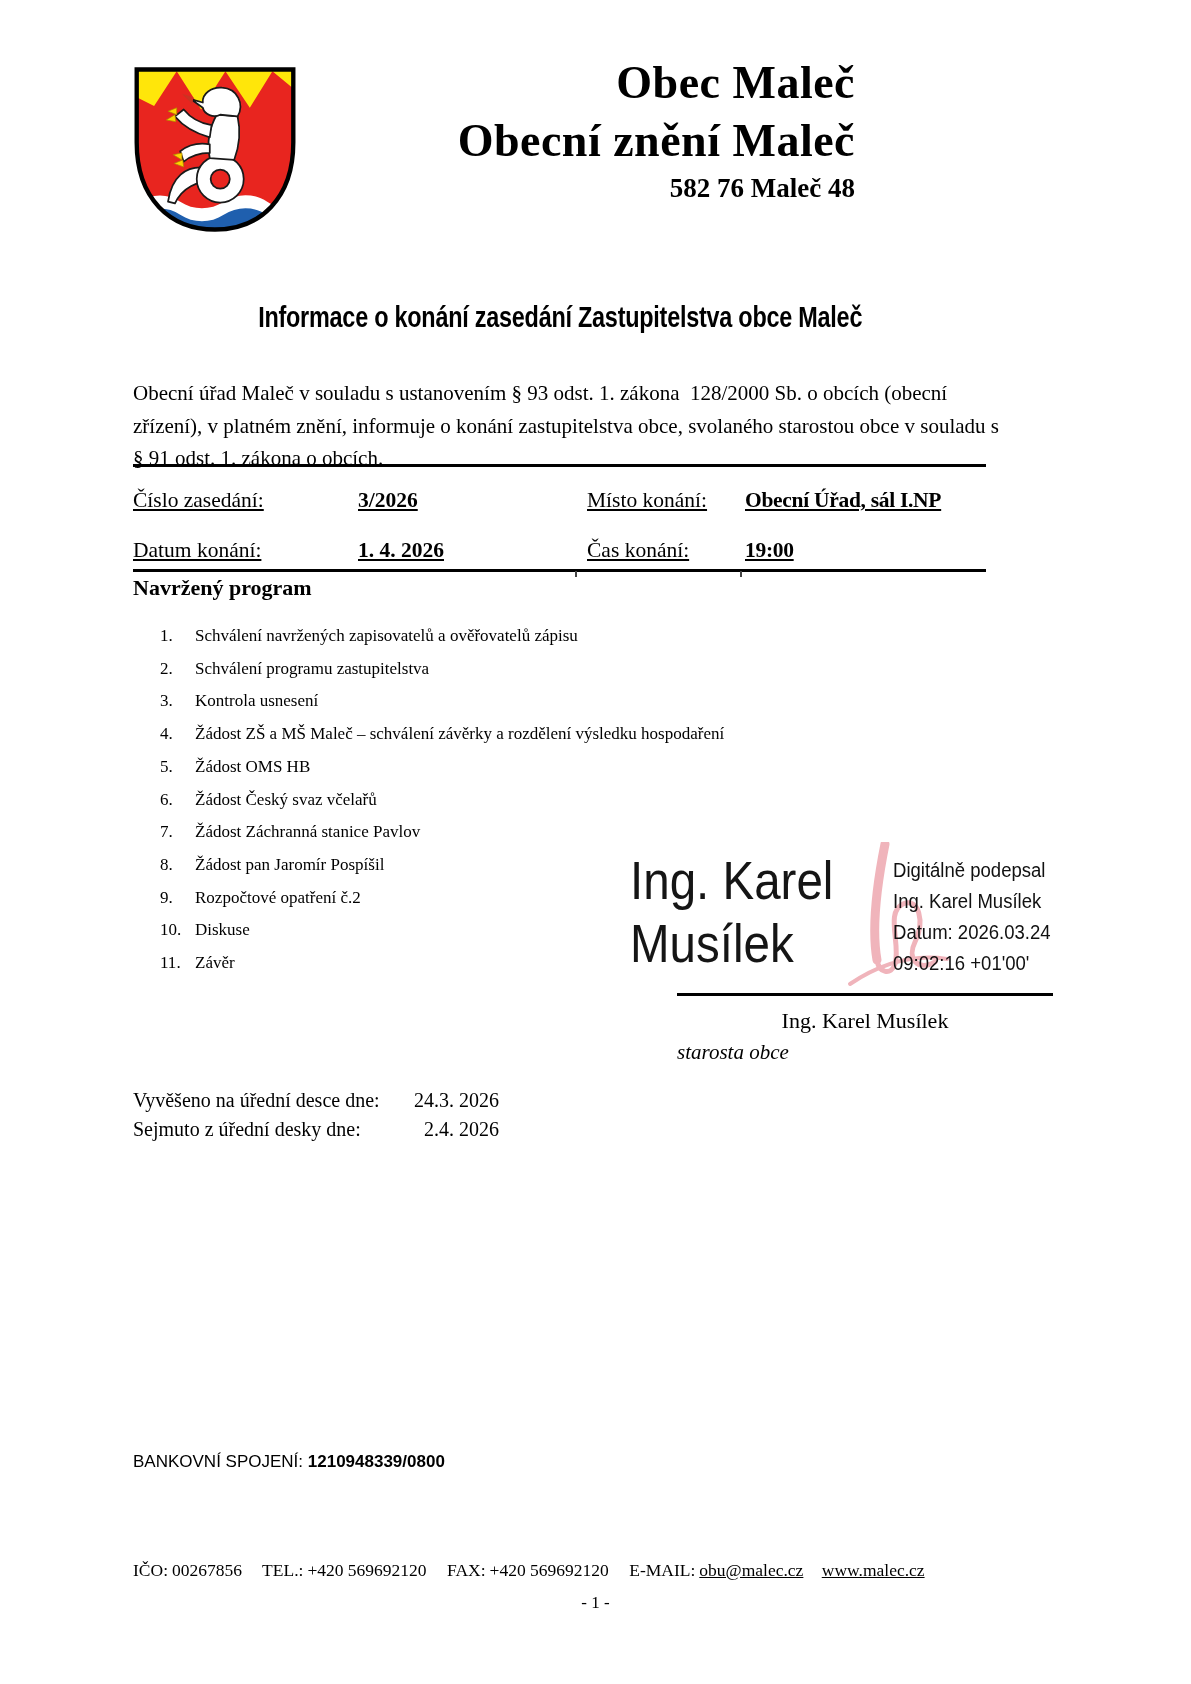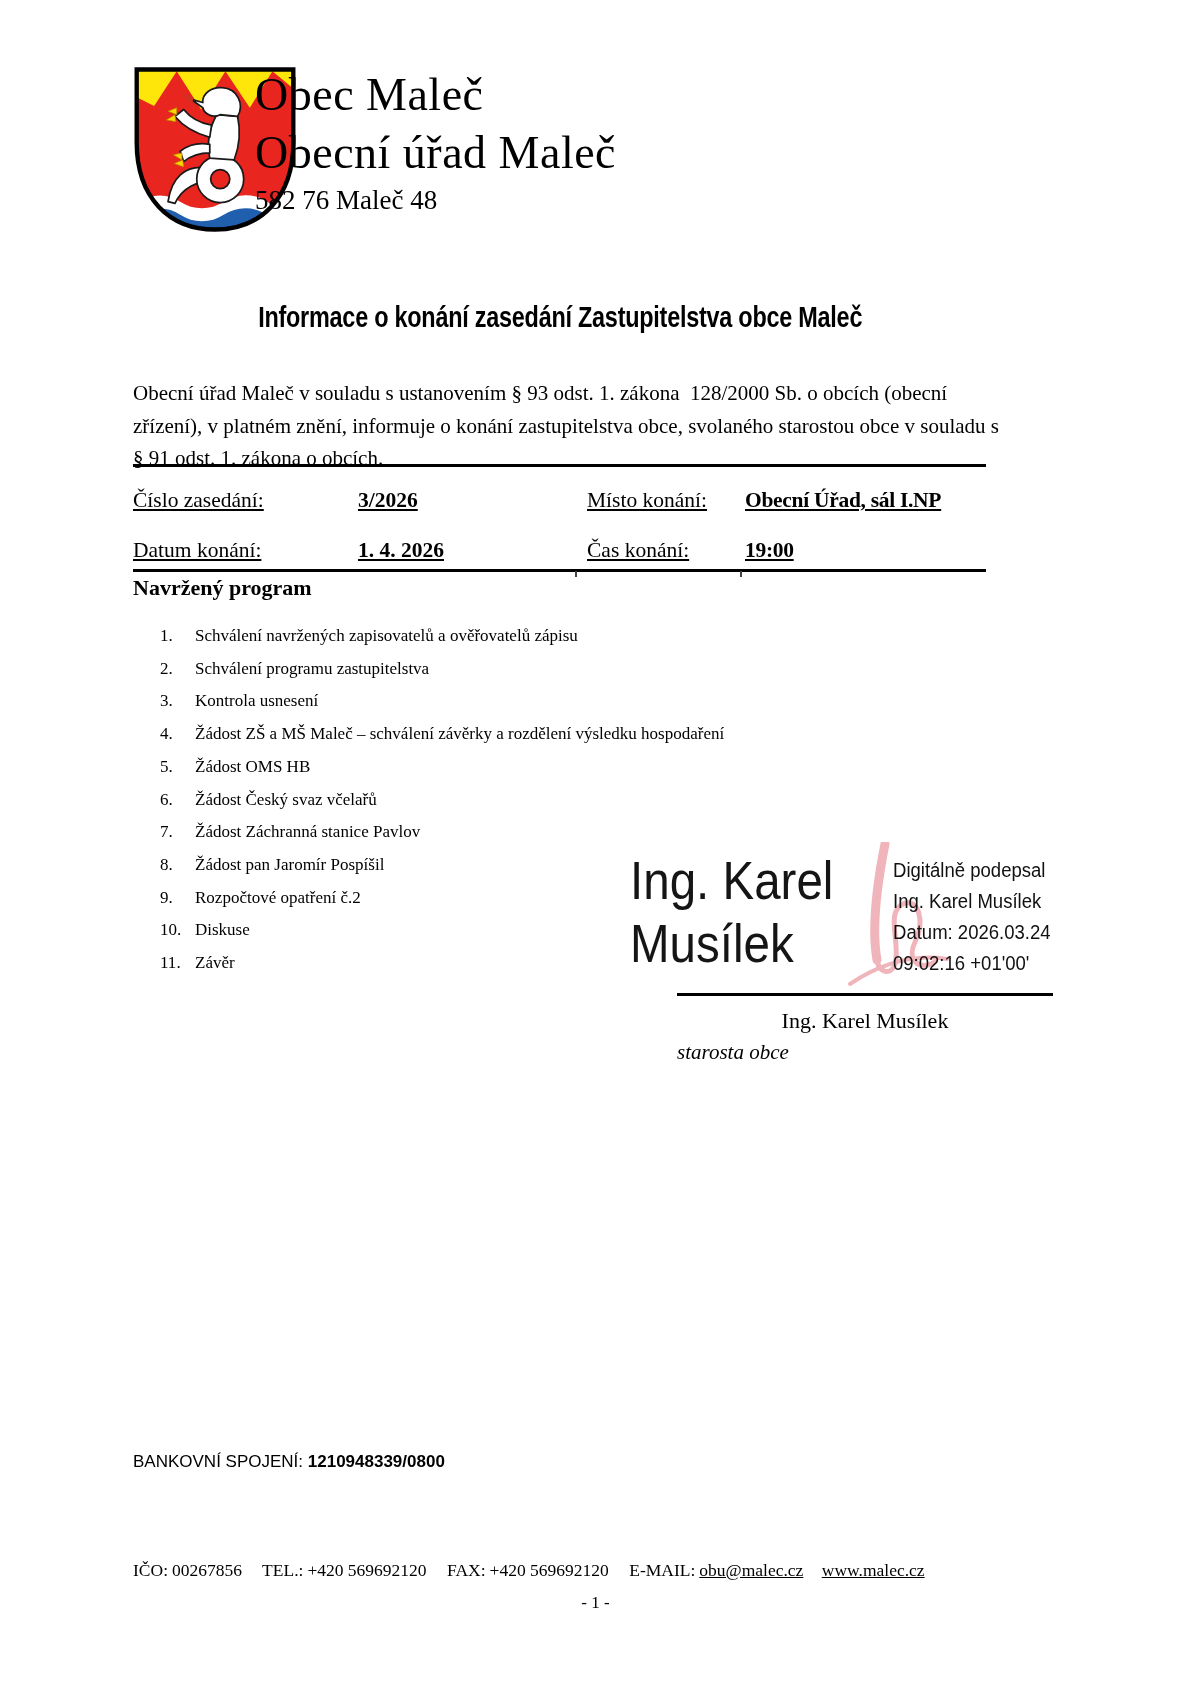--- a/index.html
+++ b/index.html
@@ -7,22 +7,22 @@
     position:relative;
     width:1191px; height:1684px;
     background:#ffffff;
     font-family:"Liberation Serif", serif;
     color:#000;
     overflow:hidden;
   }
   
   .crest { position:absolute; left:128px; top:62px; width:174px; height:175px; }
   .org-header {
-    position:absolute; left:255px; top:66px; width:600px;
-    text-align:left; font-weight:normal;
+    position:absolute; left:255px; top:54px; width:600px;
+    text-align:right; font-weight:bold;
   }
   .org-line1 { font-size:46px; line-height:58px; letter-spacing:0.5px; }
   .org-line2 { font-size:46px; line-height:58px; letter-spacing:0.5px; }
   .org-line3 { font-size:27px; line-height:36px; }
 
   
   .doc-title {
     position:absolute; left:133px; top:300px; width:855px;
     text-align:center; white-space:nowrap;
   }
@@ -134,21 +134,21 @@
           <path d="M62,104 L52,106 L62,112 Z"></path>
           <path d="M63,112 L53,116 L64,120 Z"></path>
         </g>
       </g>
       <path d="M10,8 H190 V92 C190,156 152,192 100,192 C48,192 10,156 10,92 Z" fill="none" stroke="#000" stroke-width="5"></path>
     </svg>
   </div>
 
   <div class="org-header">
     <div class="org-line1">Obec Maleč</div>
-    <div class="org-line2">Obecní úřad Maleč</div>
+    <div class="org-line2">Obecní znění Maleč</div>
     <div class="org-line3">582 76 Maleč 48</div>
   </div>
 
   <div class="doc-title">
     <span>Informace o konání zasedání Zastupitelstva obce Maleč</span>
   </div>
 
   <p class="intro">Obecní úřad Maleč v souladu s ustanovením § 93 odst. 1. zákona  128/2000 Sb. o obcích (obecní zřízení), v platném znění, informuje o konání zastupitelstva obce, svolaného starostou obce v souladu s  § 91 odst. 1. zákona o obcích.</p>
 
   <div class="rule rule-top"></div>
@@ -205,20 +205,30 @@
     <div>Digitálně podepsal</div>
     <div>Ing. Karel Musílek</div>
     <div>Datum: 2026.03.24</div>
     <div>09:02:16 +01'00'</div>
   </div>
 
   <div class="sig-rule"></div>
   <div class="signer-name">Ing. Karel Musílek</div>
   <div class="signer-role">starosta obce</div>
 
+  <div class="posting">
+    <div>
+      <span class="p-label">Vyvěšeno na úřední desce dne:</span>
+      <span class="p-value">24.3. 2026</span>
+    </div>
+    <div>
+      <span class="p-label">Sejmuto z úřední desky dne:</span>
+      <span class="p-value">2.4. 2026</span>
+    </div>
+  </div>
 
   <div class="footer-bank">
     <span>BANKOVNÍ SPOJENÍ:</span>
     <b>1210948339/0800</b>
   </div>
 
   <div class="footer-contacts">
     <span class="grp"><span class="lbl">IČO:</span><span>00267856</span></span>
     <span class="grp"><span class="lbl">TEL.:</span><span>+420 569692120</span></span>
     <span class="grp"><span class="lbl">FAX:</span><span>+420 569692120</span></span>

